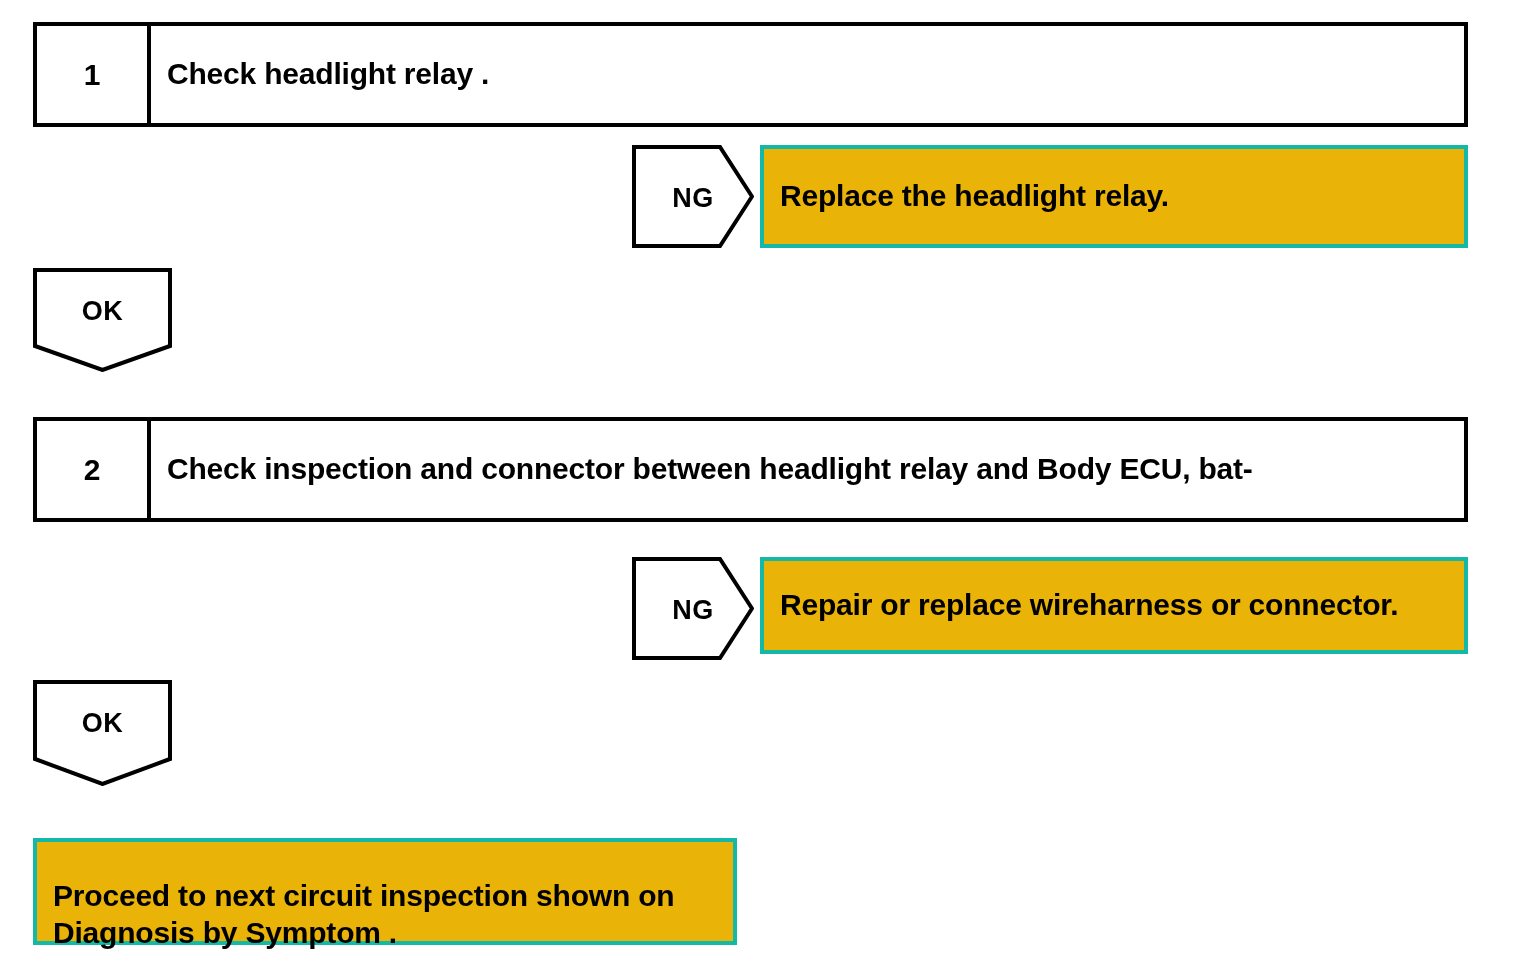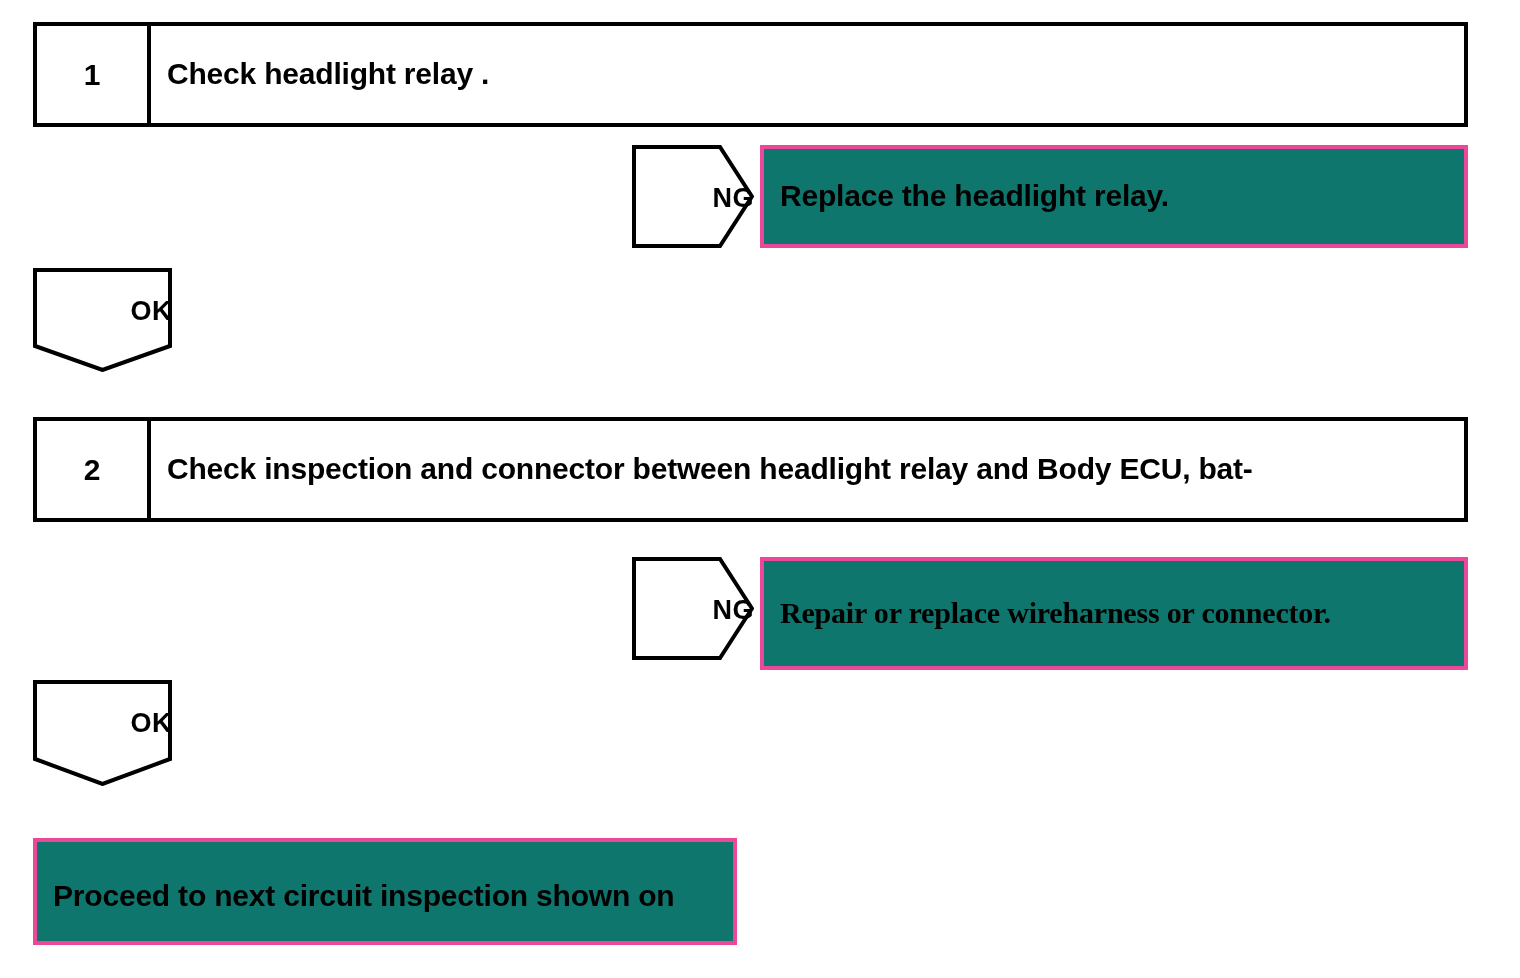--- a/index.html
+++ b/index.html
@@ -46,22 +46,22 @@
     font-size: 30px;
     font-weight: bold;
     color: #000000;
     line-height: 1.22;
     letter-spacing: -0.2px;
   }
   .step-text.two-line { align-items: center; }
 
   
   .plain-box {
-    border: 4px solid #ec4899;
-    background: #0f766e;
+    border: 4px solid #14b8a6;
+    background: #eab308;
     display: flex;
     align-items: center;
     padding: 0 16px;
     font-size: 30px;
     font-weight: bold;
     color: #000000;
     line-height: 1.22;
     letter-spacing: -0.2px;
   }
   .plain-box.top-align {
@@ -69,21 +69,21 @@
     padding-top: 16px;
   }
 
   
   .pent-wrap { position: absolute; }
   .pent-wrap svg { display: block; }
   .pent-label {
     position: absolute;
     left: 0;
     width: 100%;
-    text-align: right;
+    text-align: center;
     font-size: 27px;
     font-weight: bold;
     color: #000000;
     letter-spacing: 0.5px;
   }
   .pent-ng .pent-label { top: 38px; padding-right: 34px; }
   .pent-ok .pent-label { top: 28px; }
 </style>
 </head>
 <body>
@@ -122,30 +122,31 @@
     </div>
   </div>
 
   <div class="pent-wrap pent-ng" style="left:632px; top:557px; width:122px; height:103px;">
     <svg width="122" height="103" viewBox="0 0 122 103">
       <polygon points="2,2 88,2 120,51.5 88,101 2,101" fill="#ffffff" stroke="#000000" stroke-width="4" stroke-linejoin="miter"></polygon>
     </svg>
     <div class="pent-label">NG</div>
   </div>
 
-  <div class="node plain-box" style="left:760px; top:557px; width:708px; height:113px;font-family:Liberation Serif, serif;">
+  <div class="node plain-box" style="left:760px; top:557px; width:708px; height:97px;">
     <span>Repair or replace wireharness or connector.</span>
   </div>
 
   <div class="pent-wrap pent-ok" style="left:33px; top:680px; width:139px; height:106px;">
     <svg width="139" height="106" viewBox="0 0 139 106">
       <polygon points="2,2 137,2 137,79 69.5,104 2,79" fill="#ffffff" stroke="#000000" stroke-width="4" stroke-linejoin="miter"></polygon>
     </svg>
     <div class="pent-label">OK</div>
   </div>
 
   <div class="node plain-box top-align" style="left:33px; top:838px; width:704px; height:107px;">
     <span style="display:block;">
       <span style="display:block;margin-top:20px;">Proceed to next circuit inspection shown on</span>
+      <span style="display:block;">Diagnosis by Symptom .</span>
     </span>
   </div>
 
 </div>
 
 </body></html>

